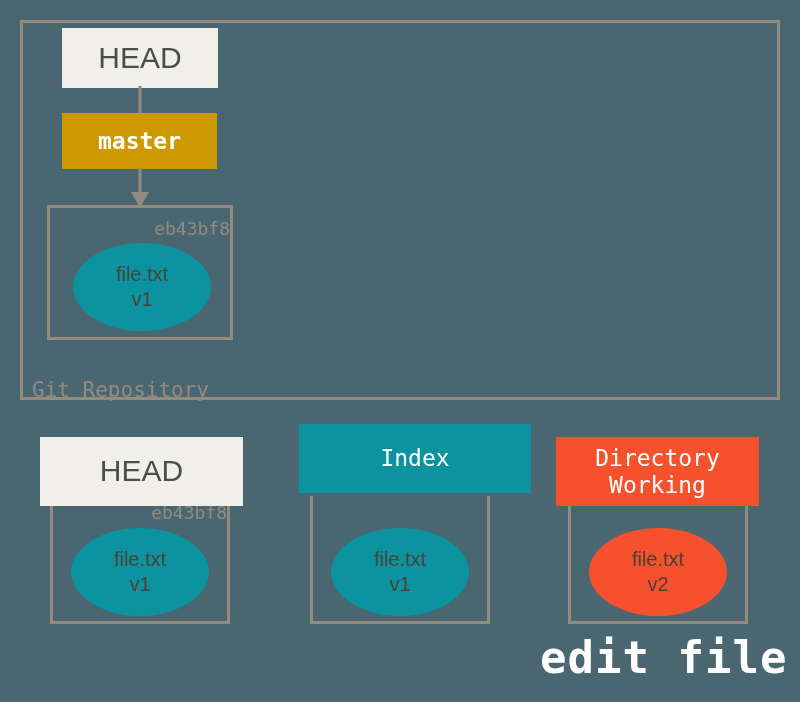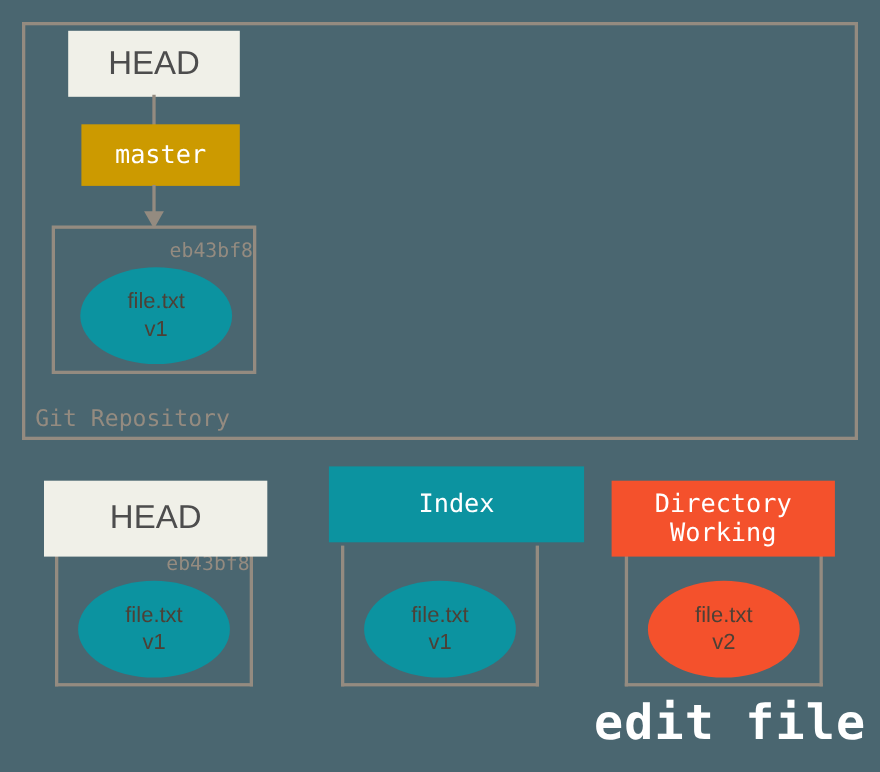--- a/index.html
+++ b/index.html
@@ -25,21 +25,21 @@
     left: 20px;
     top: 20px;
     width: 760px;
     height: 380px;
     border: 3px solid #948b80;
     box-sizing: border-box;
   }
   .repo-label {
     position: absolute;
     left: 32px;
-    top: 368px;
+    top: 378px;
     font-family: "DejaVu Sans Mono", monospace;
     font-size: 21px;
     color: #948b80;
     letter-spacing: 0px;
     white-space: nowrap;
   }
 
   
   .hbox {
     position: absolute;
@@ -135,21 +135,21 @@
   <div class="repo-label">Git Repository</div>
 
   <div class="hbox cream" style="left:62px; top:28px; width:156px; height:60px;">
     <span>HEAD</span>
   </div>
 
   <svg class="connector" style="left:132px; top:86px; width:16px; height:30px;" viewBox="0 0 16 30">
     <line x1="8" y1="0" x2="8" y2="30" stroke="#948b80" stroke-width="3"></line>
   </svg>
 
-  <div class="hbox amber" style="left:74px; top:113px; width:144px; height:56px;">
+  <div class="hbox amber" style="left:62px; top:113px; width:155px; height:56px;font-weight:bold;">
     <span>master</span>
   </div>
 
   <svg class="connector" style="left:128px; top:168px; width:24px; height:40px;" viewBox="0 0 24 40">
     <line x1="12" y1="0" x2="12" y2="28" stroke="#948b80" stroke-width="3"></line>
     <polygon points="3,24 21,24 12,40" fill="#948b80"></polygon>
   </svg>
 
   <div class="cbox" style="left:47px; top:205px; width:186px; height:135px;">
     <div class="hash" style="top:10px;">eb43bf8</div>

